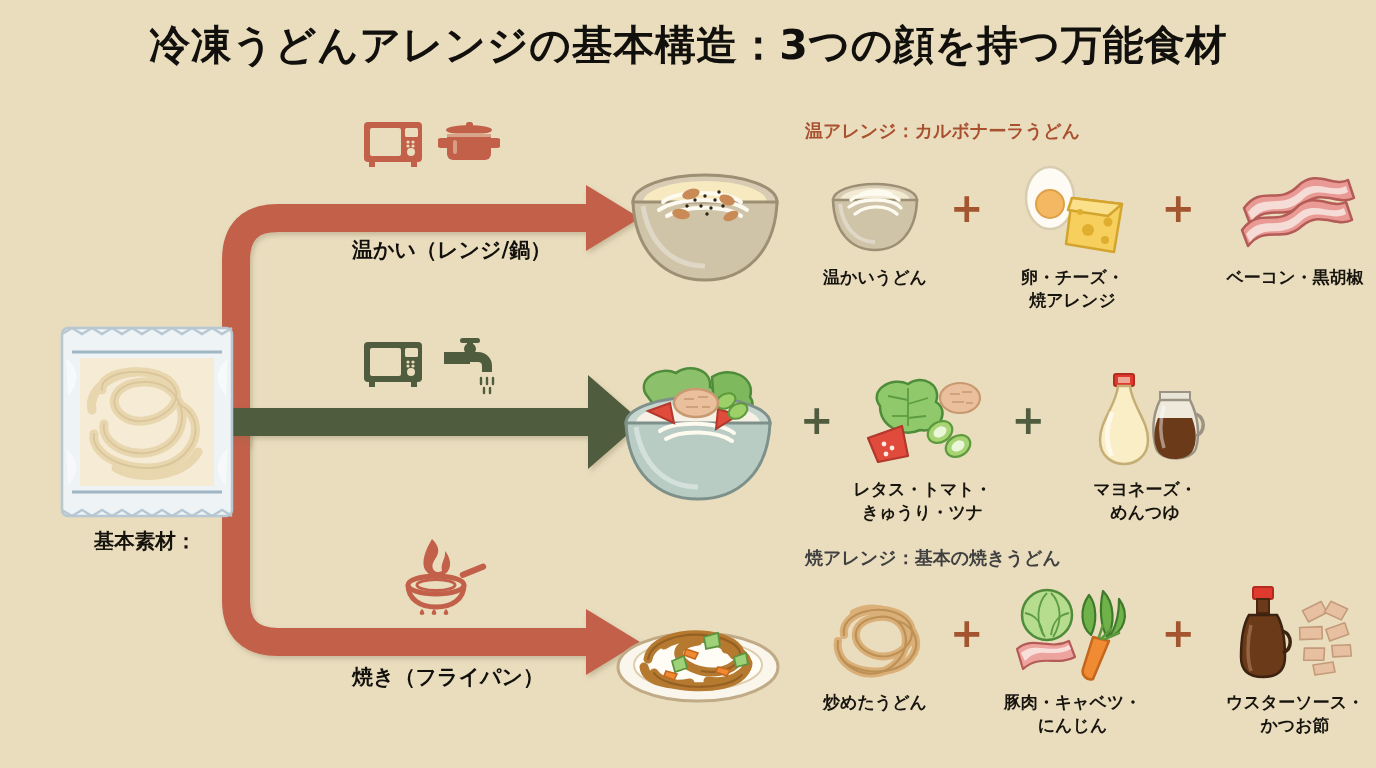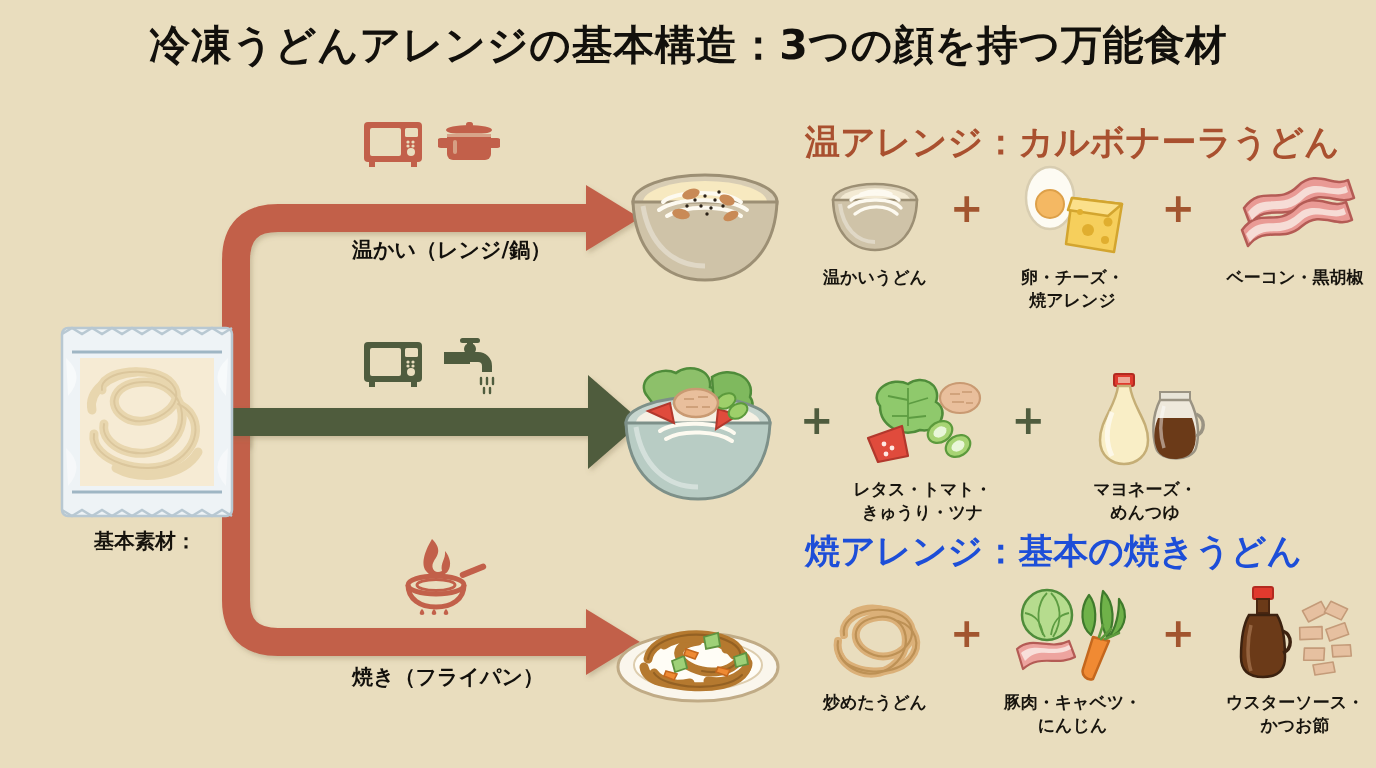--- a/index.html
+++ b/index.html
@@ -52,25 +52,25 @@
   .mi3{left:400px;top:537px;}
 
   
   .dish{width:180px;height:150px;}
   .d1{left:615px;top:140px;}
   .d2{left:608px;top:355px;}
   .d3{left:608px;top:575px;}
 
   
   .row-head{
-    font-size:35px;font-weight:bold;white-space:nowrap;
+    font-size:18px;font-weight:bold;white-space:nowrap;
   }
   .rh1{left:805px;top:119px;color:#a9502f;}
   .rh2{left:805px;top:333px;color:#4c5a3b;}
-  .rh3{left:805px;top:528px;color:#1d4ed8;}
+  .rh3{left:805px;top:546px;color:#404040;}
 
   
   .ing-strip{display:flex;align-items:flex-start;}
   .is1{left:800px;top:160px;}
   .is2{left:800px;top:372px;}
   .is3{left:800px;top:585px;}
 
   .ing-item{
     display:flex;flex-direction:column;align-items:center;
     text-align:center;

